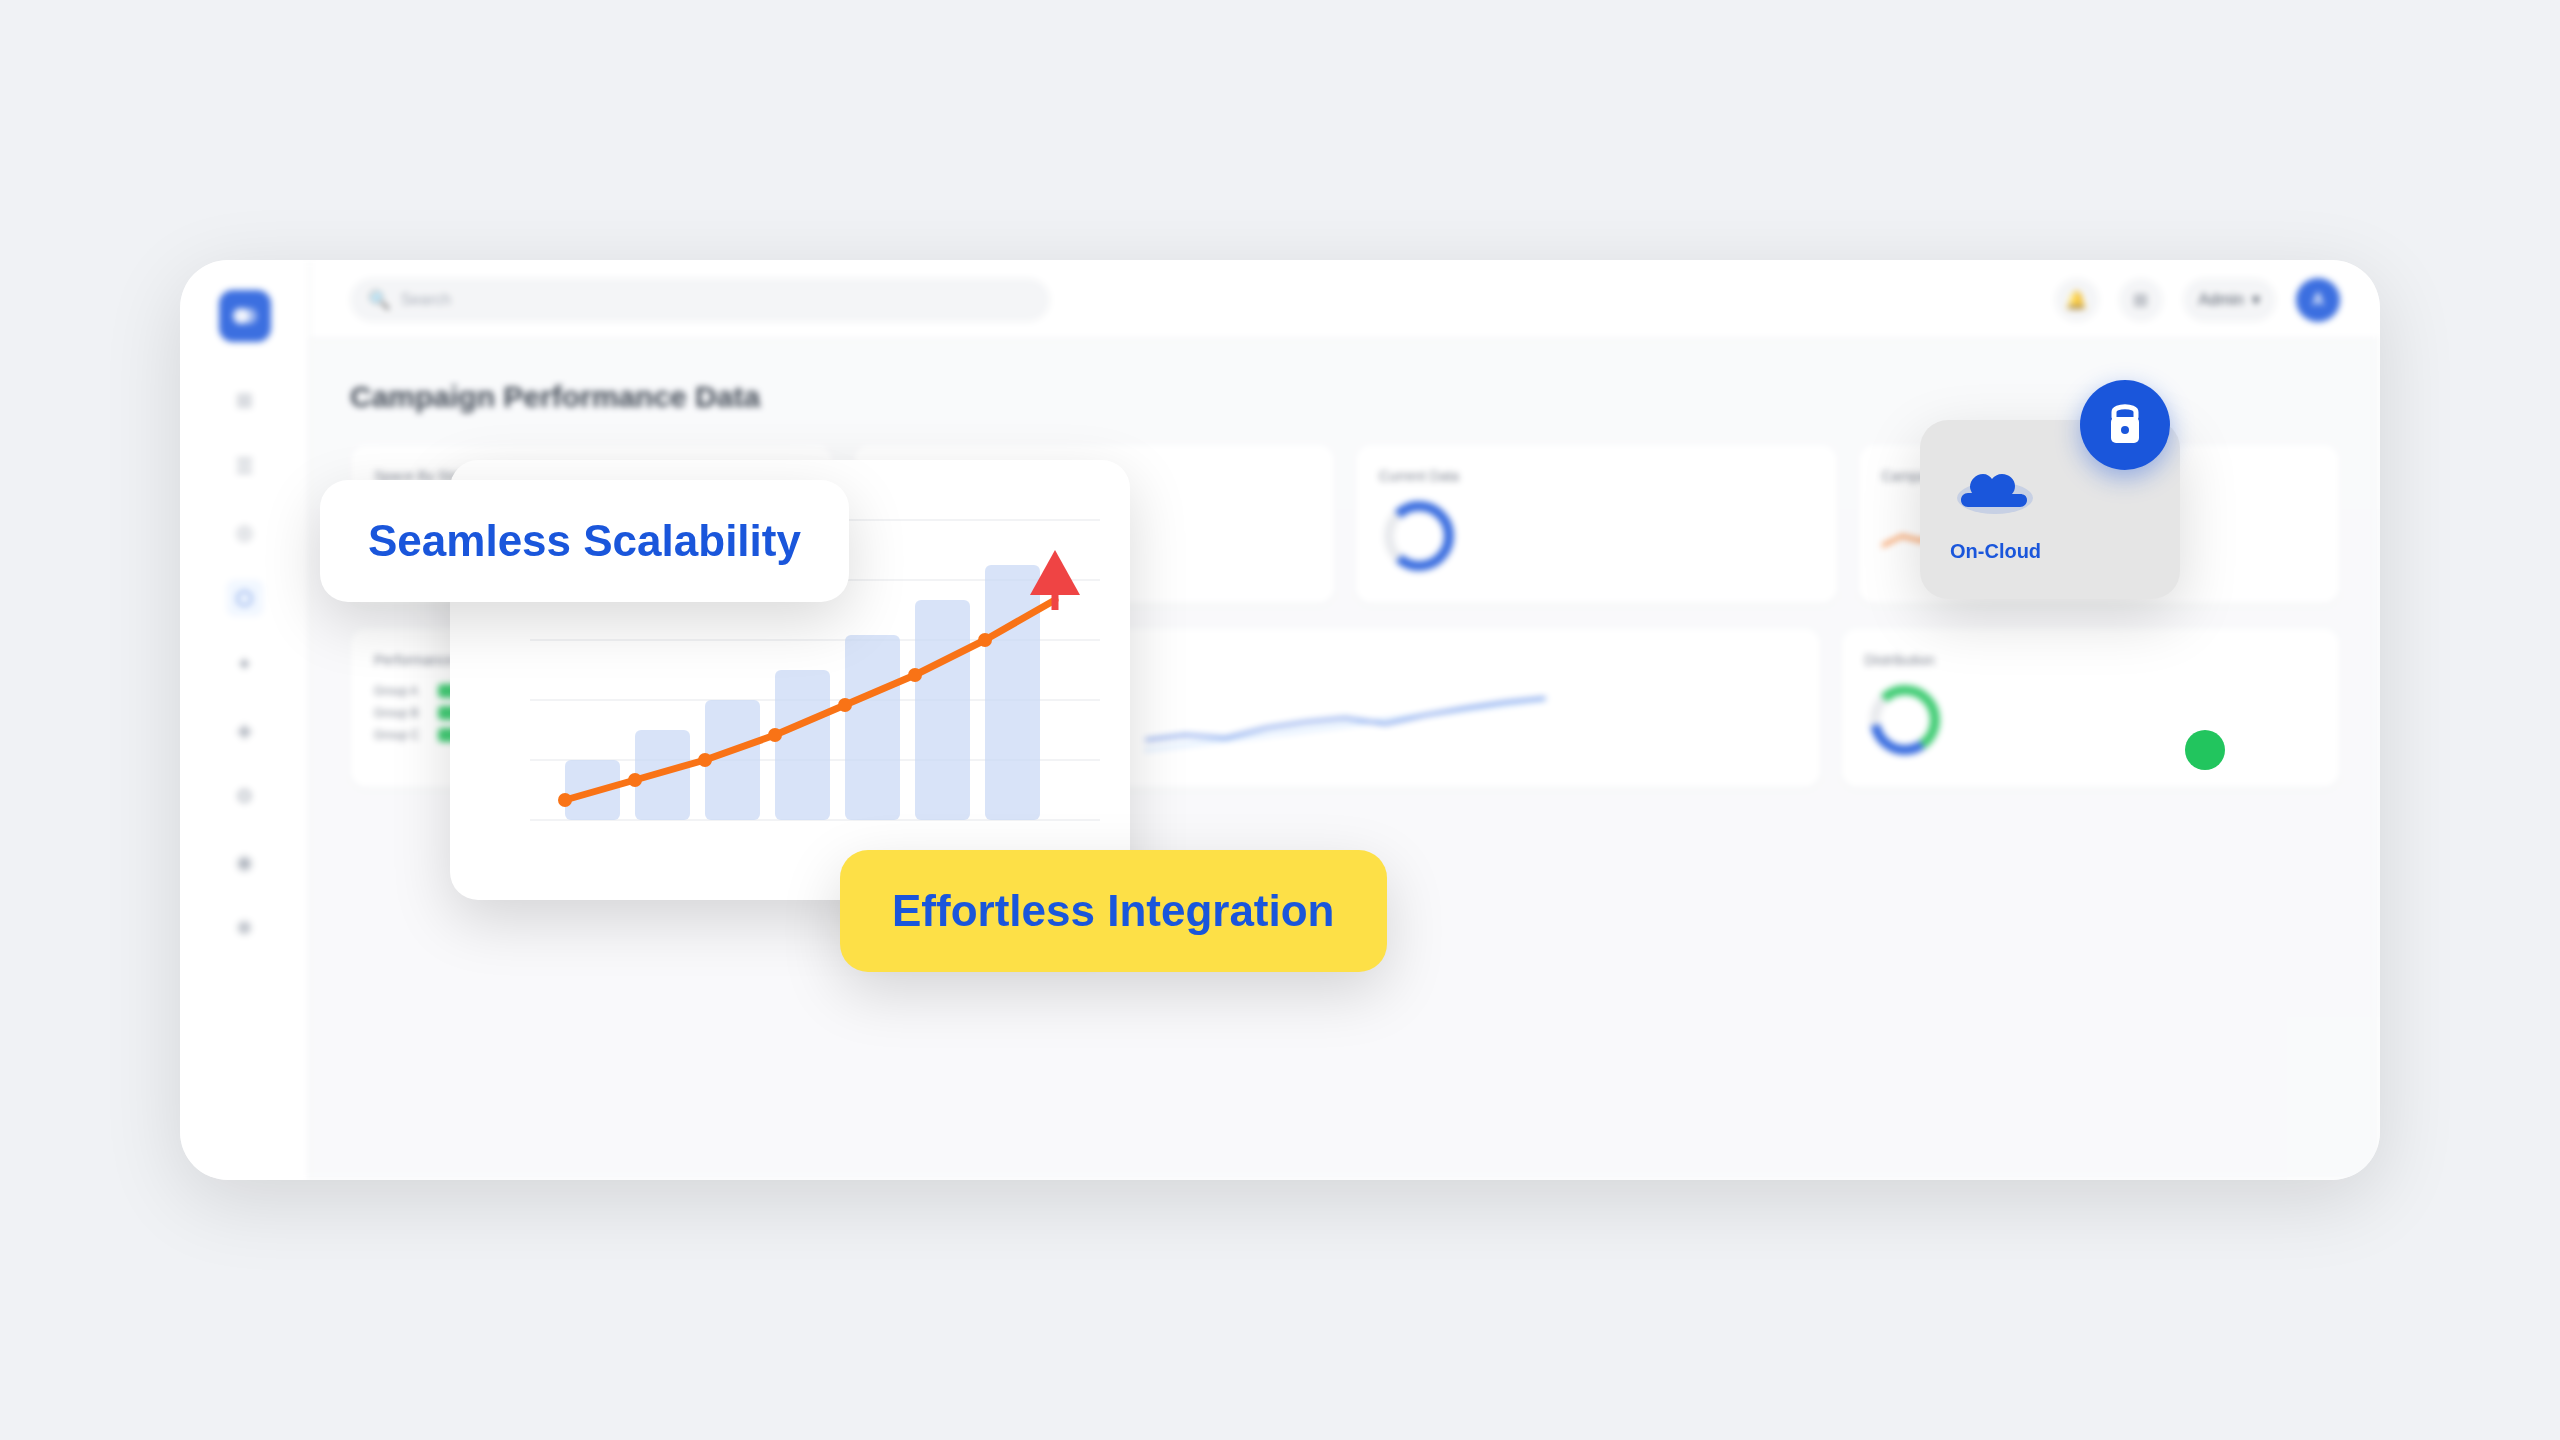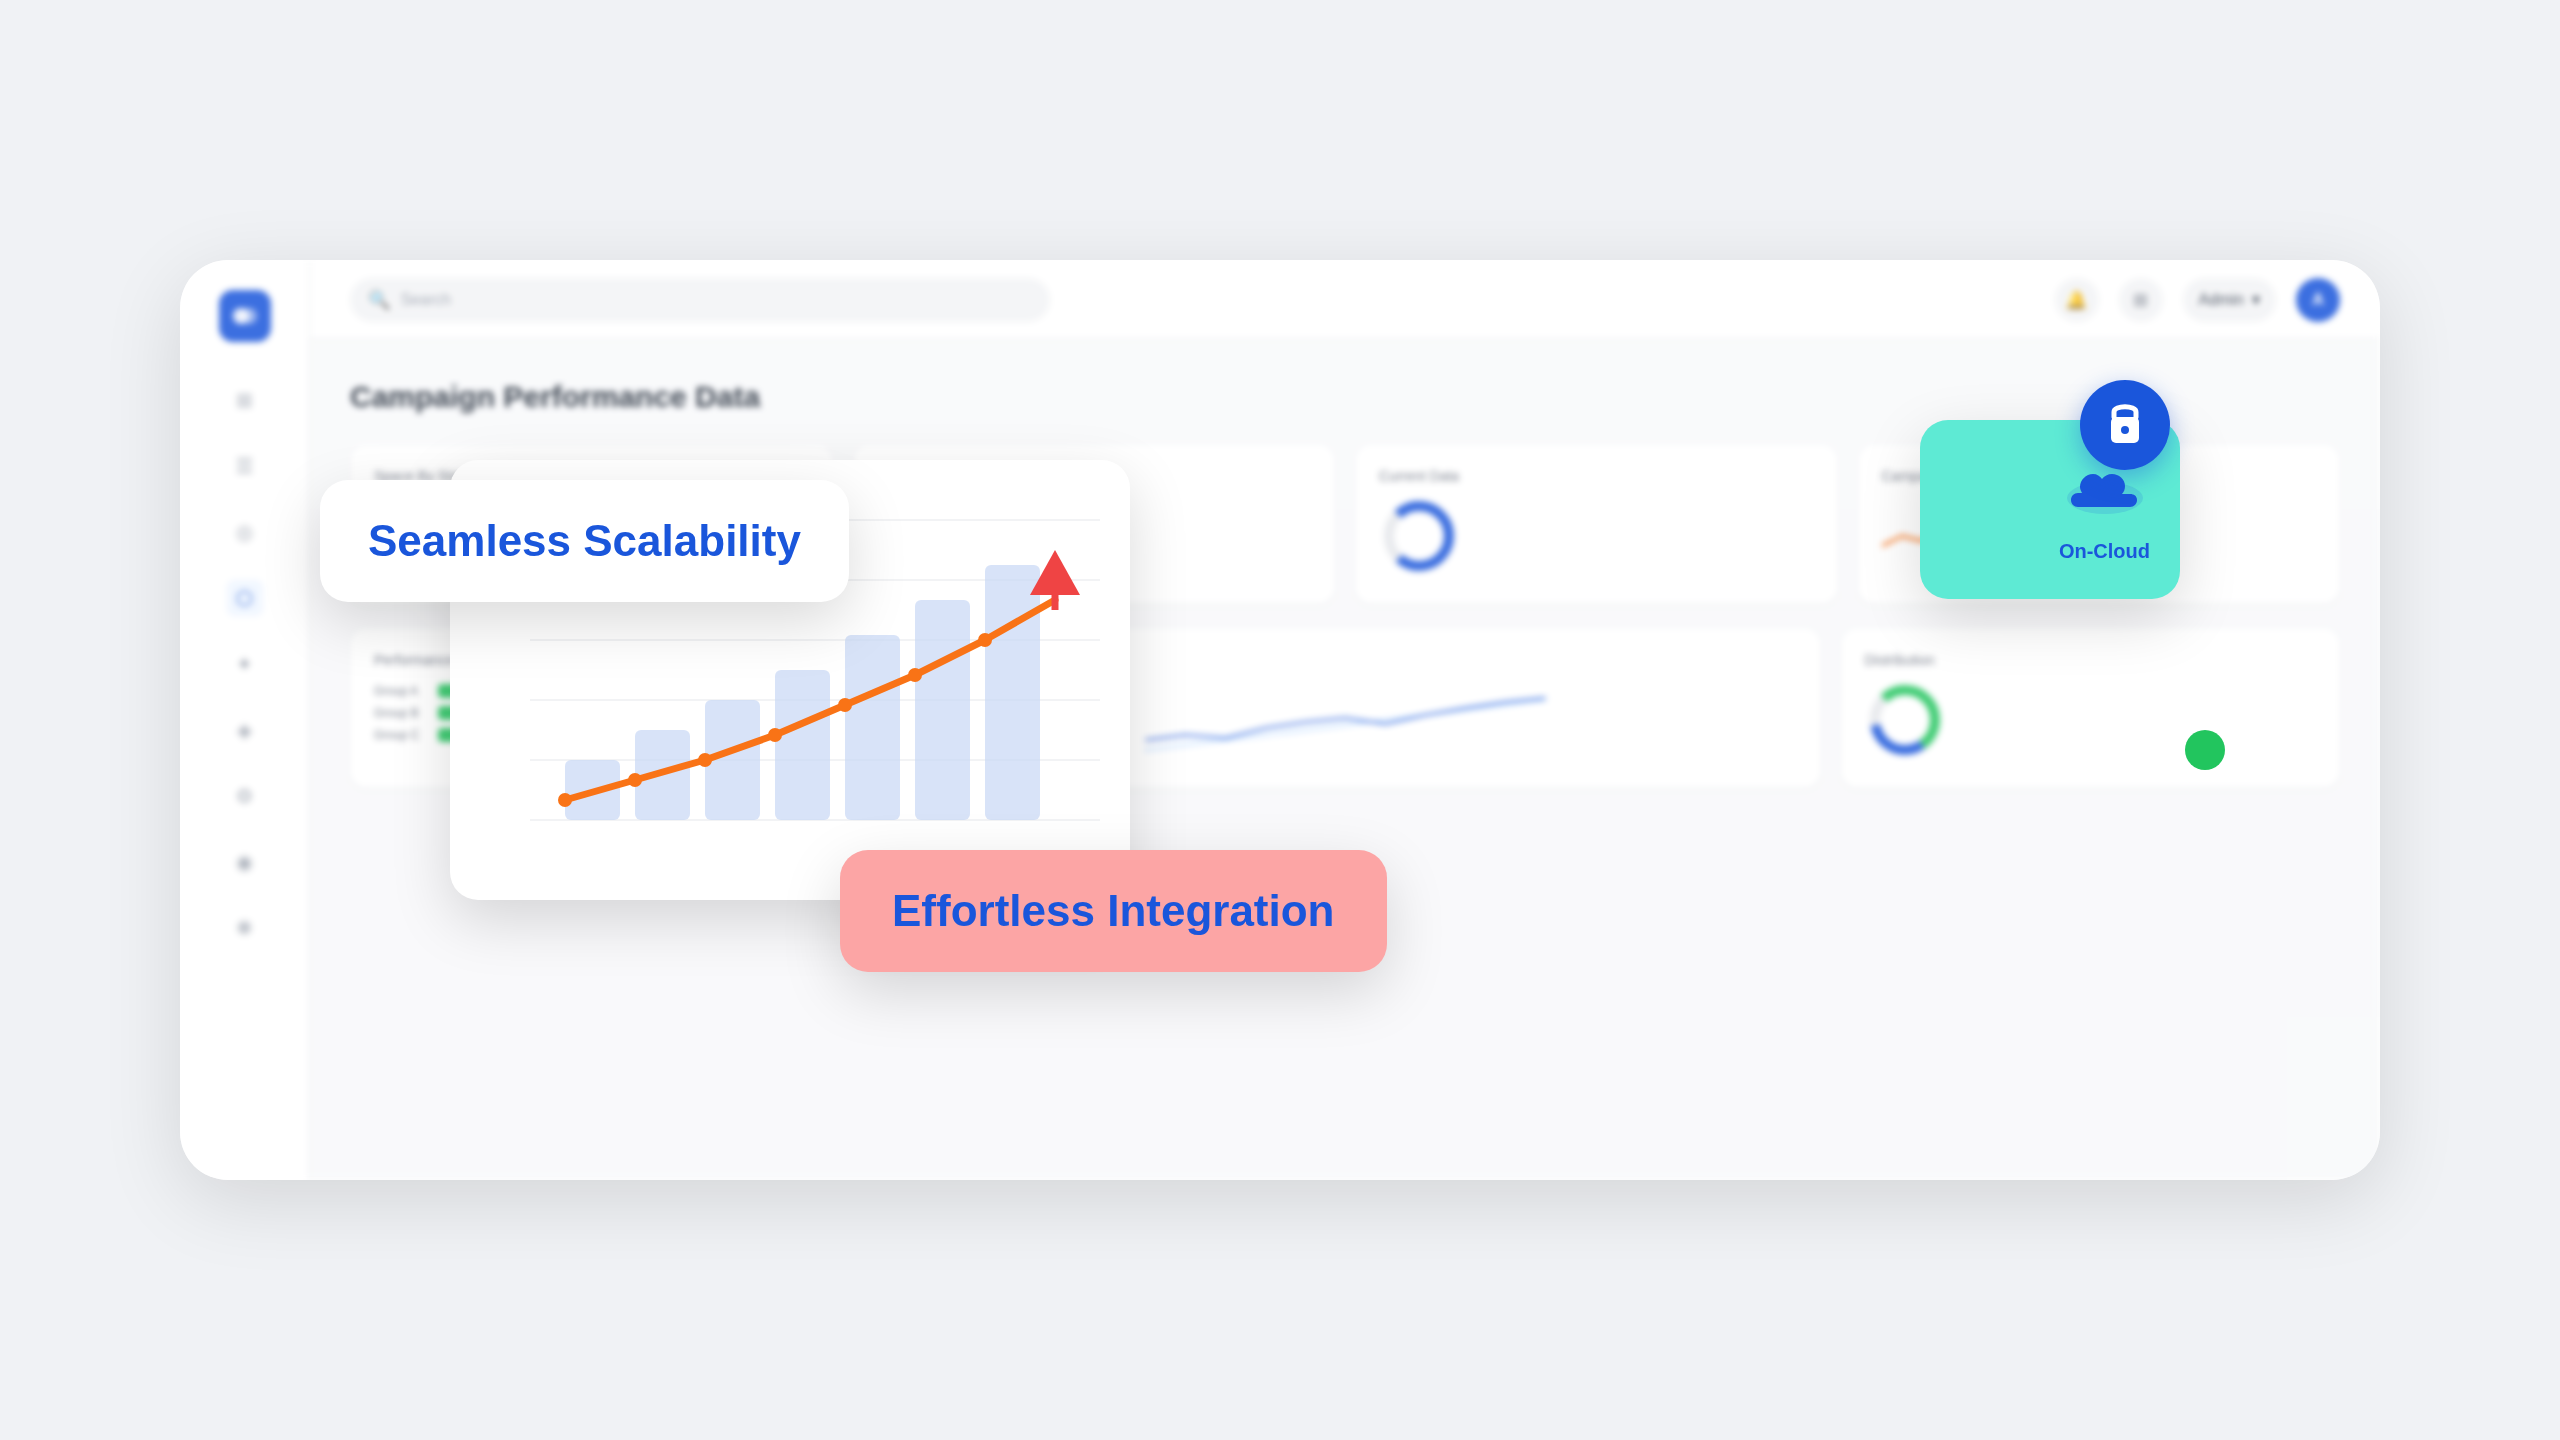--- a/index.html
+++ b/index.html
@@ -288,47 +288,47 @@
       font-size: 44px;
       font-weight: 800;
       color: #1a56db;
     }
 
     
     .integration-card {
       position: absolute;
       top: 590px;
       left: 660px;
-      background: #fca5a5;
+      background: #fde047;
       border-radius: 28px;
       padding: 36px 52px;
       box-shadow: 0 20px 60px rgba(0,0,0,0.15);
       pointer-events: all;
       z-index: 20;
     }
 
     .integration-card .label {
       font-size: 44px;
       font-weight: 800;
       color: #1a56db;
     }
 
     
     .cloud-card {
       position: absolute;
       top: 160px;
       right: 200px;
       width: 260px;
-      background: #5eead4;
+      background: #e5e5e5;
       border-radius: 28px;
       padding: 36px 30px;
       box-shadow: 0 20px 60px rgba(0,0,0,0.15);
       display: flex;
       flex-direction: column;
-      align-items: flex-end;
+      align-items: flex-start;
       gap: 14px;
       pointer-events: all;
       z-index: 20;
     }
 
     .cloud-icon {
       font-size: 64px;
       color: #1a56db;
       line-height: 1;
     }

